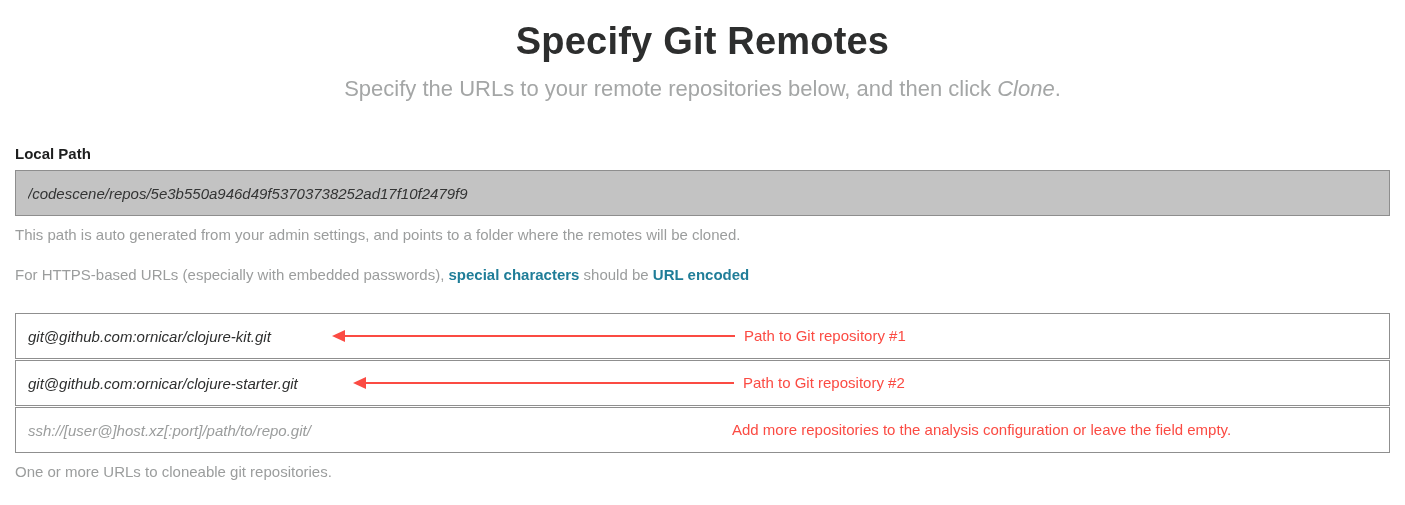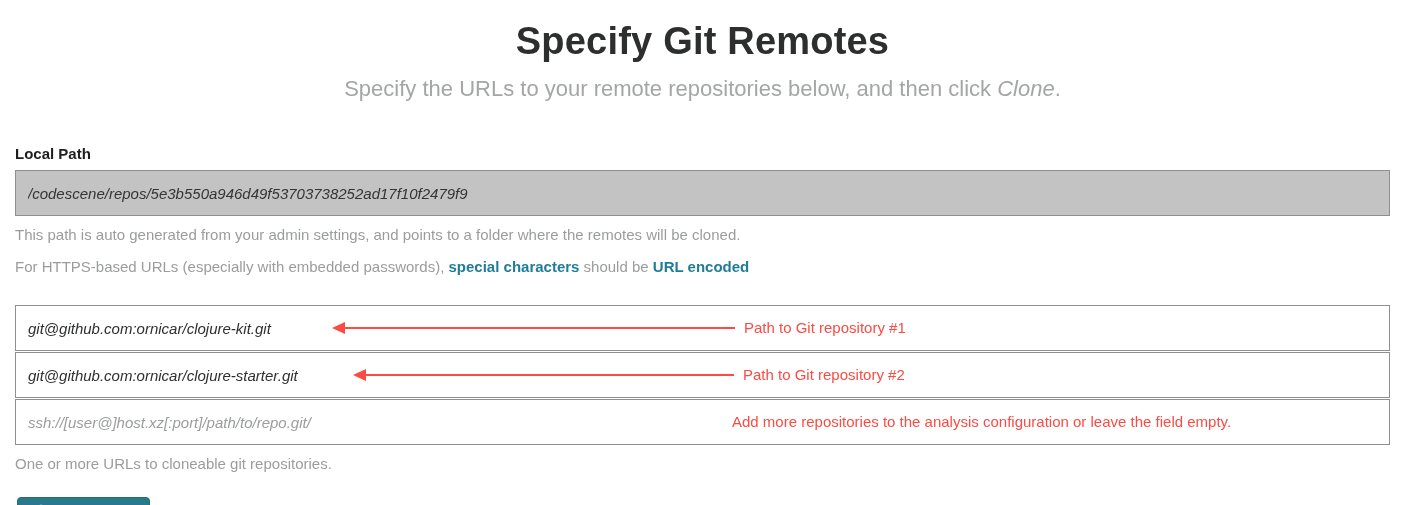--- a/index.html
+++ b/index.html
@@ -39,21 +39,21 @@
   .text-input::placeholder { color: #9b9d9d; opacity: 1; }
   .input-disabled {
     background: #c3c3c3; color: #333434; border-color: #8e8e8e;
     margin-top: 8px;
   }
 
   .help-text {
     font-size: 15px; color: #9b9d9d; margin-top: 10px; line-height: 18px;
   }
 
-  .note { font-size: 15px; color: #9b9d9d; margin-top: 14px; line-height: 18px; }
+  .note { font-size: 15px; color: #9b9d9d; margin-top: 22px; line-height: 18px; }
   .note a { color: #1f7d98; font-weight: bold; text-decoration: none; }
 
   .url-rows { margin-top: 29px; }
   .url-row { position: relative; }
   .url-row + .url-row { margin-top: 1px; }
 
   .annotation {
     position: absolute; top: 50%; transform: translateY(-50%);
     display: flex; align-items: center; pointer-events: none;
     white-space: nowrap;

